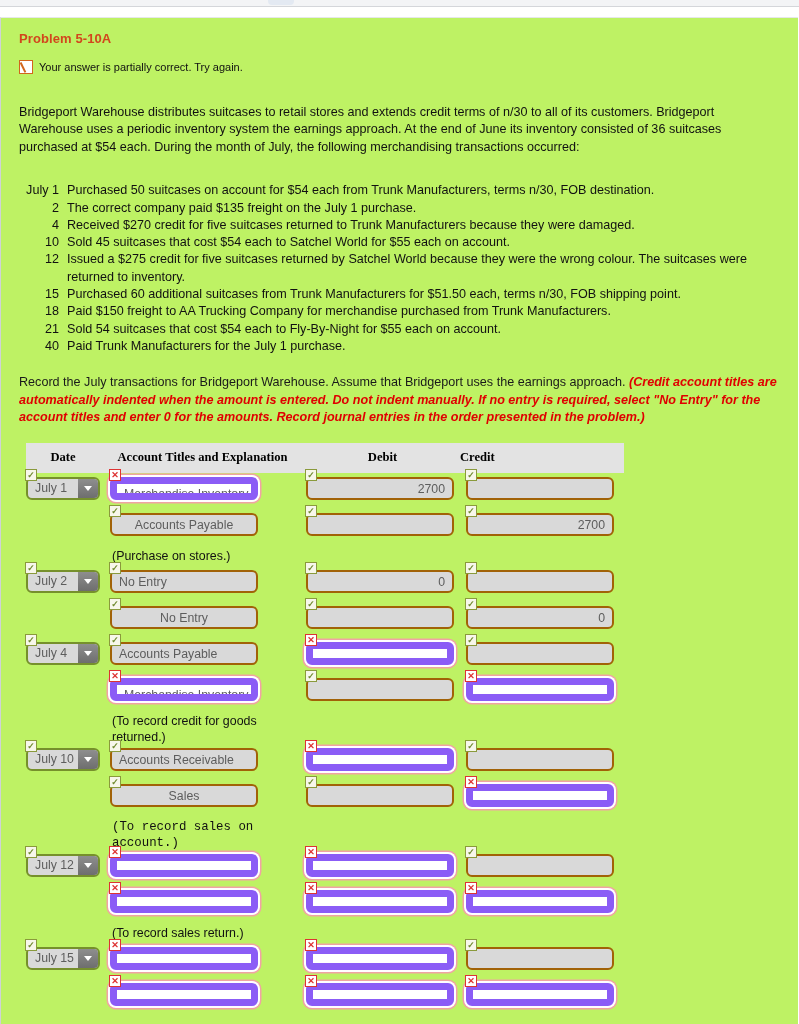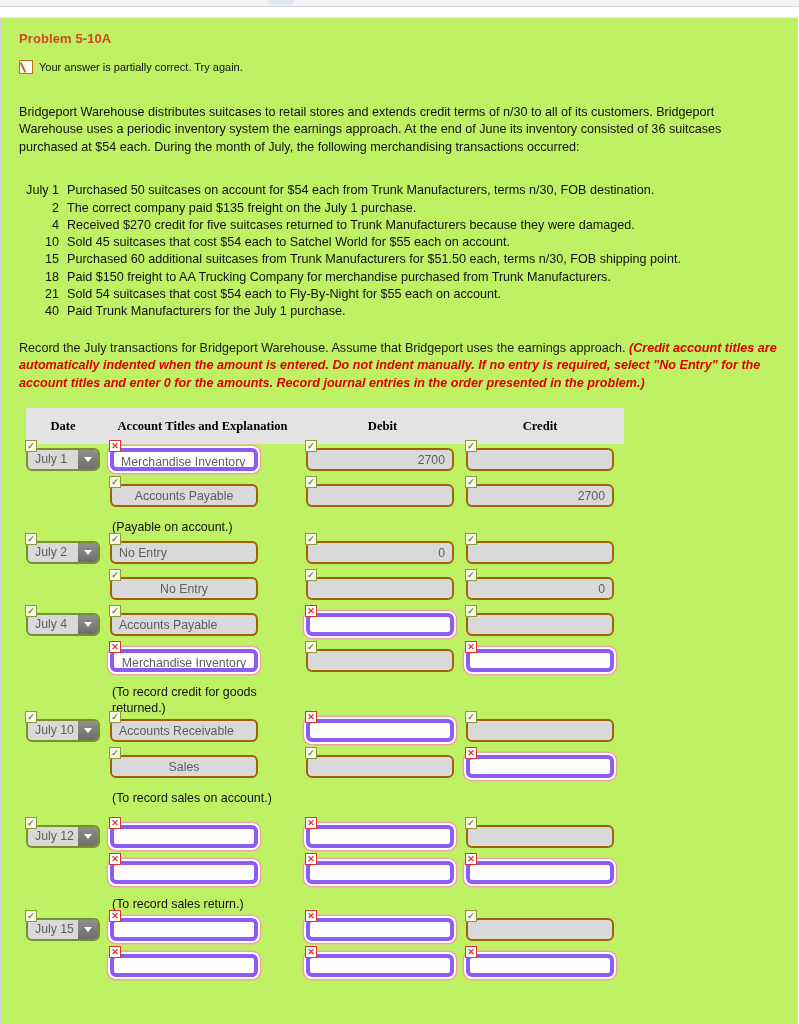--- a/index.html
+++ b/index.html
@@ -32,26 +32,26 @@
   .txns{margin:26px 0 0 7px;width:760px;font-size:12.6px;color:#111;}
   .txn{display:flex;line-height:17.3px;}
   .txn .d{width:48px;flex:0 0 48px;text-align:right;padding-right:8px;box-sizing:border-box;white-space:nowrap;}
   .txn .t{flex:1;}
 
   .instr{margin:19px 0 0 7px;width:758px;line-height:17.6px;font-size:12.6px;}
   .instr .em{color:#e00000;font-weight:bold;font-style:italic;}
 
   
   .journal{position:relative;margin:16px 0 0 14px;width:598px;}
-  .jhead{display:flex;background:#e3e3e3;height:36px;align-items:center;
+  .jhead{display:flex;background:#e3e3e3;height:30px;align-items:center;
          font-family:"Liberation Serif", serif;font-weight:bold;font-size:12.6px;color:#000;}
   .jhead .h-date{width:74px;text-align:center;}
   .jhead .h-acct{width:205px;text-align:center;}
   .jhead .h-deb{width:155px;text-align:center;}
-  .jhead .h-cre{width:160px;text-align:center;}
+  .jhead .h-cre{width:160px;}
 
   .jbody{position:relative;padding-top:4px;}
   .jrow{display:flex;align-items:flex-start;height:36px;}
   .cell{position:relative;box-sizing:border-box;}
   .c-date{width:84px;flex:0 0 84px;}
   .c-acct{width:196px;flex:0 0 196px;}
   .c-deb{width:160px;flex:0 0 160px;}
   .c-cre{width:158px;flex:0 0 158px;}
 
   
@@ -59,21 +59,21 @@
   .badge{position:absolute;left:-1px;top:-8px;width:12px;height:12px;box-sizing:border-box;
          font-size:9px;line-height:10px;text-align:center;font-weight:bold;z-index:4;}
   .badge.ok{background:#f7f7ea;border:1px solid #8a9a3c;color:#6f8a2e;}
   .badge.no{background:#fff;border:1px solid #d33;color:#d33;font-family:"Liberation Sans",sans-serif;}
 
   
   .inp{box-sizing:border-box;height:23px;border-radius:6px;font-size:12.3px;
        font-family:"Liberation Sans",sans-serif;color:#5d5d5d;padding:0 7px;line-height:21px;
        display:block;white-space:nowrap;overflow:hidden;}
   .inp.good{border:2px solid #a16207;background:#d9d9d9;}
-  .inp.bad{border:4px solid #8b5cf6;background:#fff;box-shadow:0 0 0 2px #fff, 0 0 0 3.5px #f1a3a3;}
+  .inp.bad{border:7px solid #8b5cf6;background:#fff;box-shadow:0 0 0 2px #fff, 0 0 0 3.5px #f1a3a3;}
   .inp.acct{width:148px;}
   .inp.num{width:148px;text-align:right;}
   .txt-center{text-align:center;}
 
   
   .sel{position:relative;width:74px;height:23px;box-sizing:border-box;border:2px solid #76902c;
        border-radius:6px;background:#d9d9d9;overflow:hidden;}
   .sel .sv{position:absolute;left:7px;top:0;line-height:19px;font-size:12.3px;color:#5d5d5d;}
   .sel .ar{position:absolute;right:0;top:0;width:20px;height:19px;
            background:linear-gradient(#8e8e8e,#6e6e6e);}
@@ -113,20 +113,24 @@
             <div class="d">2</div>
             <div class="t">The correct company paid $135 freight on the July 1 purchase.</div>
           </div>
           <div class="txn">
             <div class="d">4</div>
             <div class="t">Received $270 credit for five suitcases returned to Trunk Manufacturers because they were damaged.</div>
           </div>
           <div class="txn">
             <div class="d">10</div>
             <div class="t">Sold 45 suitcases that cost $54 each to Satchel World for $55 each on account.</div>
+          </div>
+          <div class="txn">
+            <div class="d">12</div>
+            <div class="t">Issued a $275 credit for five suitcases returned by Satchel World because they were the wrong colour. The suitcases were returned to inventory.</div>
           </div>
           <div class="txn">
             <div class="d">15</div>
             <div class="t">Purchased 60 additional suitcases from Trunk Manufacturers for $51.50 each, terms n/30, FOB shipping point.</div>
           </div>
           <div class="txn">
             <div class="d">18</div>
             <div class="t">Paid $150 freight to AA Trucking Company for merchandise purchased from Trunk Manufacturers.</div>
           </div>
           <div class="txn">
@@ -162,21 +166,21 @@
             </div>
             <div class="jrow">
               <div class="cell c-date"></div>
               <div class="cell c-acct"><span class="fld"><span class="badge ok">✓</span><div class="inp acct good txt-center">Accounts Payable</div></span></div>
               <div class="cell c-deb"><span class="fld"><span class="badge ok">✓</span><div class="inp num good"></div></span></div>
               <div class="cell c-cre"><span class="fld"><span class="badge ok">✓</span><div class="inp num good">2700</div></span></div>
             </div>
             <div class="jrow" style="height: 21px;">
               <div class="cell c-date"></div>
               <div class="cell c-acct">
-                <div class="expl">(Payable on account.)</div>
+                <div class="expl">(Purchase on stores.)</div>
               </div>
             </div>
             <div class="jrow">
               <div class="cell c-date"><span class="fld"><span class="badge ok">✓</span><div class="sel">
                     <span class="sv">July 2</span>
                     <span class="ar"></span>
                   </div></span></div>
               <div class="cell c-acct"><span class="fld"><span class="badge ok">✓</span><div class="inp acct good">No Entry</div></span></div>
               <div class="cell c-deb"><span class="fld"><span class="badge ok">✓</span><div class="inp num good">0</div></span></div>
               <div class="cell c-cre"><span class="fld"><span class="badge ok">✓</span><div class="inp num good"></div></span></div>
@@ -216,21 +220,21 @@
               <div class="cell c-acct"><span class="fld"><span class="badge ok">✓</span><div class="inp acct good">Accounts Receivable</div></span></div>
               <div class="cell c-deb"><span class="fld"><span class="badge no">✕</span><div class="inp num bad"></div></span></div>
               <div class="cell c-cre"><span class="fld"><span class="badge ok">✓</span><div class="inp num good"></div></span></div>
             </div>
             <div class="jrow">
               <div class="cell c-date"></div>
               <div class="cell c-acct"><span class="fld"><span class="badge ok">✓</span><div class="inp acct good txt-center">Sales</div></span></div>
               <div class="cell c-deb"><span class="fld"><span class="badge ok">✓</span><div class="inp num good"></div></span></div>
               <div class="cell c-cre"><span class="fld"><span class="badge no">✕</span><div class="inp num bad"></div></span></div>
             </div>
-            <div class="jrow" style="height: 34px;">
+            <div class="jrow" style="height: 34px; font-family: Liberation Mono, monospace;">
               <div class="cell c-date"></div>
               <div class="cell c-acct">
                 <div class="expl w">(To record sales on account.)</div>
               </div>
             </div>
             <div class="jrow">
               <div class="cell c-date"><span class="fld"><span class="badge ok">✓</span><div class="sel">
                     <span class="sv">July 12</span>
                     <span class="ar"></span>
                   </div></span></div>

